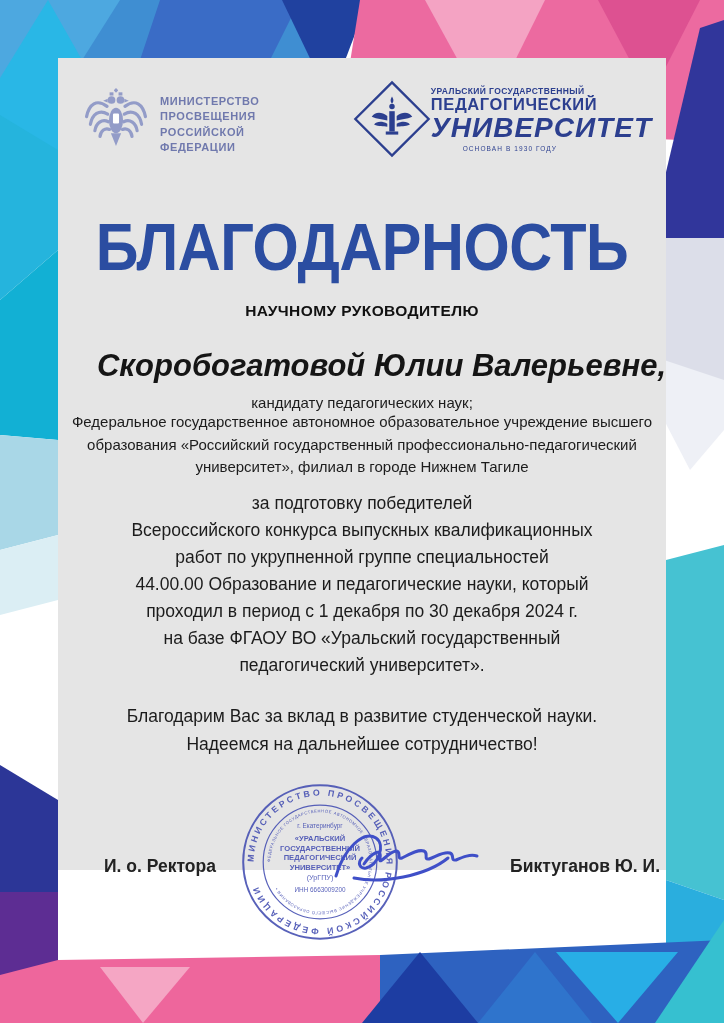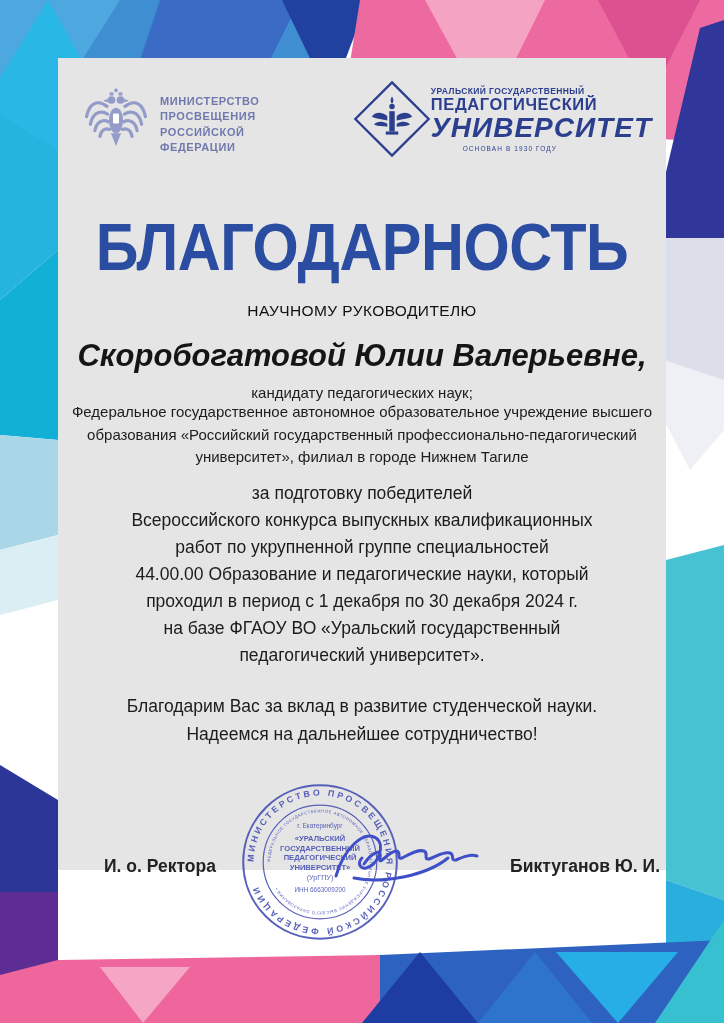--- a/index.html
+++ b/index.html
@@ -24,22 +24,22 @@
   .u-line1{font-size:8.5px;font-weight:bold;letter-spacing:.4px;}
   .u-line2{font-size:16.5px;font-weight:bold;letter-spacing:.6px;line-height:1.05;}
   .u-line3{font-size:28px;font-weight:bold;letter-spacing:1px;line-height:1.05;font-style:italic;}
   .u-founded{font-size:6.5px;letter-spacing:1.1px;margin-top:3px;text-align:center;width:158px;}
   
   .content{position:absolute;top:0;left:0;right:0;text-align:center;color:#1c1c1c;}
   .title{
     margin:156px 0 0 0;font-size:66px;line-height:1;font-weight:bold;
     color:#2b4da1;letter-spacing:-.5px;transform:scaleX(.9);transform-origin:center;
   }
-  .subtitle{margin-top:22px;font-size:15.5px;font-weight:normal;letter-spacing:.4px;color:#111;}
-  .name{margin-top:18px;font-size:31px;font-style:italic;font-weight:bold;color:#151515;}
+  .subtitle{margin-top:22px;font-size:15.5px;font-weight:bold;letter-spacing:.4px;color:#111;}
+  .name{margin-top:28px;font-size:31px;font-style:italic;font-weight:bold;color:#151515;text-align:right;}
   .degree{margin-top:10px;font-size:15px;}
   .affil{font-size:15px;line-height:1.5;}
   .body-par{margin-top:11px;font-size:17.5px;line-height:1.55;}
   .closing{margin-top:24px;font-size:17.5px;line-height:1.55;}
   
   .sigrow{position:absolute;left:0;top:718px;width:608px;height:190px;}
   .pos-title{position:absolute;left:46px;top:80px;font-size:17.5px;font-weight:bold;color:#222;}
   .signer-name{position:absolute;right:6px;top:80px;font-size:17.5px;font-weight:bold;color:#222;}
   .stamp{position:absolute;left:182px;top:6px;opacity:.92;}
   .signature{position:absolute;left:272px;top:42px;}

